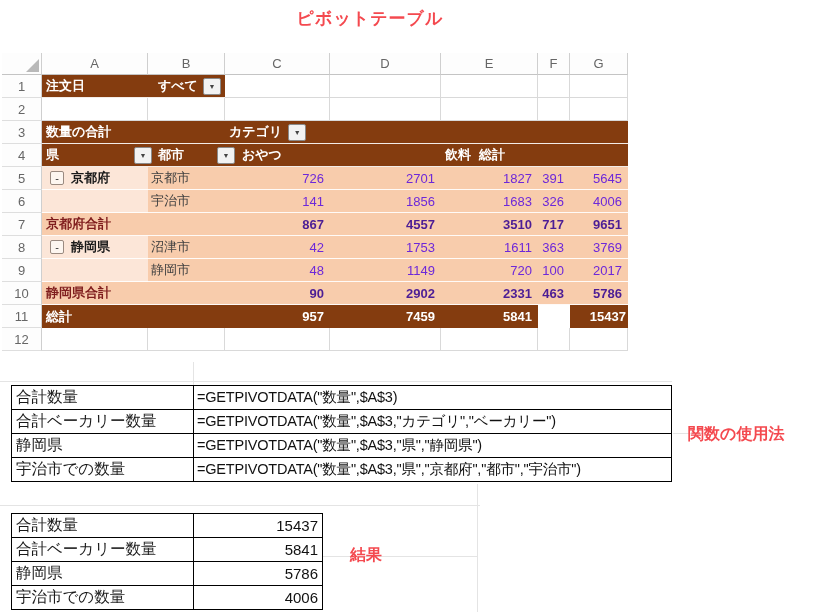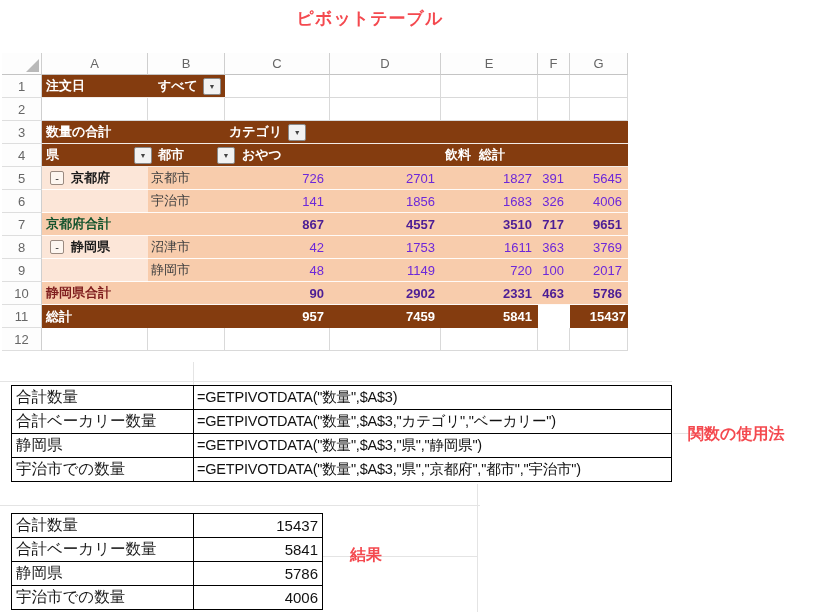--- a/index.html
+++ b/index.html
@@ -171,21 +171,21 @@
   <div class="rnum">6</div>
   <div class="lightp wsep"></div>
   <div class="peach cellflex pl3 city wsep">宇治市</div>
   <div class="peach num wsep">141</div>
   <div class="peach num wsep">1856</div>
   <div class="peach num wsep">1683</div>
   <div class="peach num wsep">326</div>
   <div class="peach num wsep">4006</div>
 
   <div class="rnum">7</div>
-  <div class="peach span2 cellflex pl4 wsep" style="font-weight:bold;color:#14532d;">京都府合計</div>
+  <div class="peach span2 cellflex pl4 wsep" style="font-weight:bold;color:#7f1d1d;">京都府合計</div>
   <div class="peach num bold wsep">867</div>
   <div class="peach num bold wsep">4557</div>
   <div class="peach num bold wsep">3510</div>
   <div class="peach num bold wsep">717</div>
   <div class="peach num bold wsep">9651</div>
 
   <div class="rnum">8</div>
   <div class="lightp cellflex wsep" style="padding-left:8px;gap:7px;">
     <span class="minusbox">-</span>
     <span class="pref">静岡県</span>

